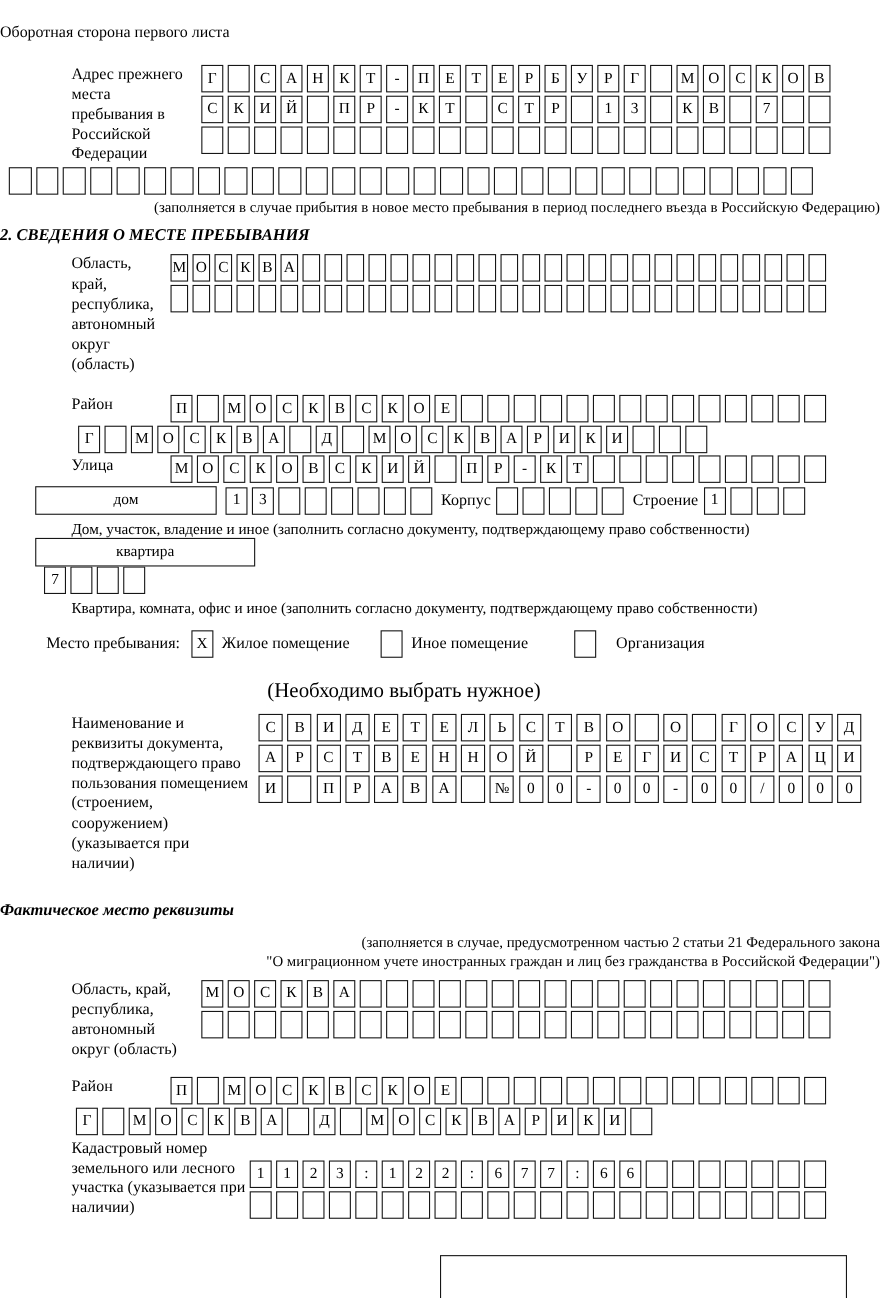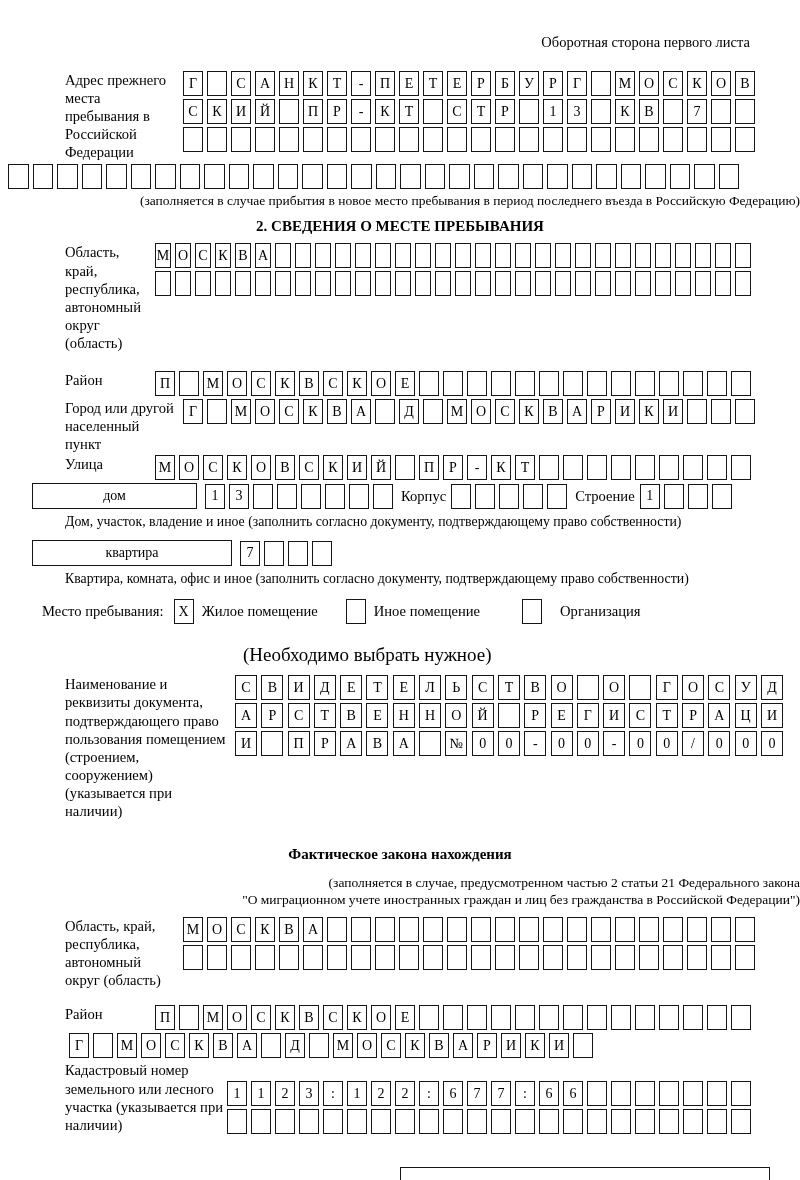--- a/index.html
+++ b/index.html
@@ -1,21 +1,21 @@
 <!DOCTYPE html>
 <html><head>
 <meta charset="utf-8">
 <style>
   html,body{margin:0;padding:0;background:#ffffff;}
   body{
     width:800px;height:1180px;position:relative;
     font-family:"Liberation Serif","DejaVu Serif",serif;
     color:#000;
   }
-  .hdr-note{margin-top:34px;padding-right:50px;text-align:right;font-size:14.5px;}
+  .hdr-note{margin-top:22px;padding-right:50px;text-align:left;font-size:14.5px;}
   .frow{display:flex;align-items:flex-start;}
   .flabel{font-size:14.6px;line-height:1.24;flex:0 0 auto;}
   .lw112{width:112px;}
   .lw90{width:90px;}
   .lw158{width:158px;}
   .lw165{width:165px;}
   .ml65{margin-left:65px;}
   .ml32{margin-left:32px;}
   .ml8{margin-left:8px;}
   .col{display:flex;flex-direction:column;gap:3px;}
@@ -25,21 +25,21 @@
     border:1.6px solid #161616;height:25px;background:#fff;
     display:flex;align-items:center;justify-content:center;
     font-size:14px;line-height:1;
   }
   .p24{gap:4px;}  .p24 .cell{width:20px;}
   .p245{gap:4px;} .p245 .cell{width:20.5px;}
   .p20{gap:4px;}  .p20 .cell{width:16px;}
   .p26{gap:4.3px;}.p26 .cell{width:22px;}
   .caption{font-size:13.5px;text-align:right;margin-top:4px;}
   .caption-left{font-size:13.8px;margin-left:65px;margin-top:5px;}
-  .sec-title{font-weight:bold;font-size:15px;text-align:center;margin-top:9px;}
+  .sec-title{font-weight:bold;font-size:15px;margin-top:9px;font-style:italic;}
   .bigbox{
     box-sizing:border-box;border:1.6px solid #161616;height:26px;
     display:flex;align-items:center;justify-content:center;font-size:14px;
   }
   .inline-lbl{font-size:14.6px;line-height:25px;}
   .stay-row{display:flex;align-items:center;margin-left:42px;margin-top:12px;}
   .stay-row .cell{width:20px;}
   .stamp-box{
     box-sizing:border-box;border:1.6px solid #161616;
     width:370px;height:145px;margin-left:400px;margin-top:33px;
@@ -265,21 +265,20 @@
       <div class="cell"></div>
       <div class="cell"></div>
       <div class="cell"></div>
       <div class="cell"></div>
       <div class="cell"></div>
       <div class="cell"></div>
     </div>
 </div>
 
 <div class="frow ml65 gap3">
-  <div class="flabel lw112">Город или другой населенный пункт</div>
   <div class="cellrow p24" style="margin-left:6px;">
       <div class="cell">Г</div>
       <div class="cell"></div>
       <div class="cell">М</div>
       <div class="cell">О</div>
       <div class="cell">С</div>
       <div class="cell">К</div>
       <div class="cell">В</div>
       <div class="cell">А</div>
       <div class="cell"></div>
@@ -355,21 +354,21 @@
   <div class="inline-lbl" style="margin-left:8px;">Строение</div>
   <div class="cellrow p24" style="margin-left:5px;">
       <div class="cell">1</div>
       <div class="cell"></div>
       <div class="cell"></div>
       <div class="cell"></div>
     </div>
 </div>
 <div class="caption-left">Дом, участок, владение и иное (заполнить согласно документу, подтверждающему право собственности)</div>
 
-<div class="frow ml32" style="align-items:center;margin-top:10px;">
+<div class="frow ml32" style="align-items:flex-start;flex-direction:column;">
   <div class="bigbox" style="width:200px;">квартира</div>
   <div class="cellrow p24" style="margin-left:8px;">
       <div class="cell">7</div>
       <div class="cell"></div>
       <div class="cell"></div>
       <div class="cell"></div>
     </div>
 </div>
 <div class="caption-left">Квартира, комната, офис и иное (заполнить согласно документу, подтверждающему право собственности)</div>
 
@@ -452,21 +451,21 @@
         <div class="cell">0</div>
         <div class="cell">0</div>
         <div class="cell">/</div>
         <div class="cell">0</div>
         <div class="cell">0</div>
         <div class="cell">0</div>
       </div>
   </div>
 </div>
 
-<div class="sec-title" style="margin-top:26px;">Фактическое закона нахождения</div>
+<div class="sec-title" style="margin-top:26px;">Фактическое место реквизиты</div>
 <div class="caption" style="margin-top:12px;padding-left:25px;">(заполняется в случае, предусмотренном частью 2 статьи 21 Федерального закона</div>
 <div class="caption" style="margin-top:1px;">"О миграционном учете иностранных граждан и лиц без гражданства в Российской Федерации")</div>
 
 <div class="frow ml65" style="margin-top:9px;">
   <div class="flabel lw112">Область, край, республика, автономный округ (область)</div>
   <div class="col" style="margin-left:6px;">
     <div class="cellrow p24">
         <div class="cell">М</div>
         <div class="cell">О</div>
         <div class="cell">С</div>

